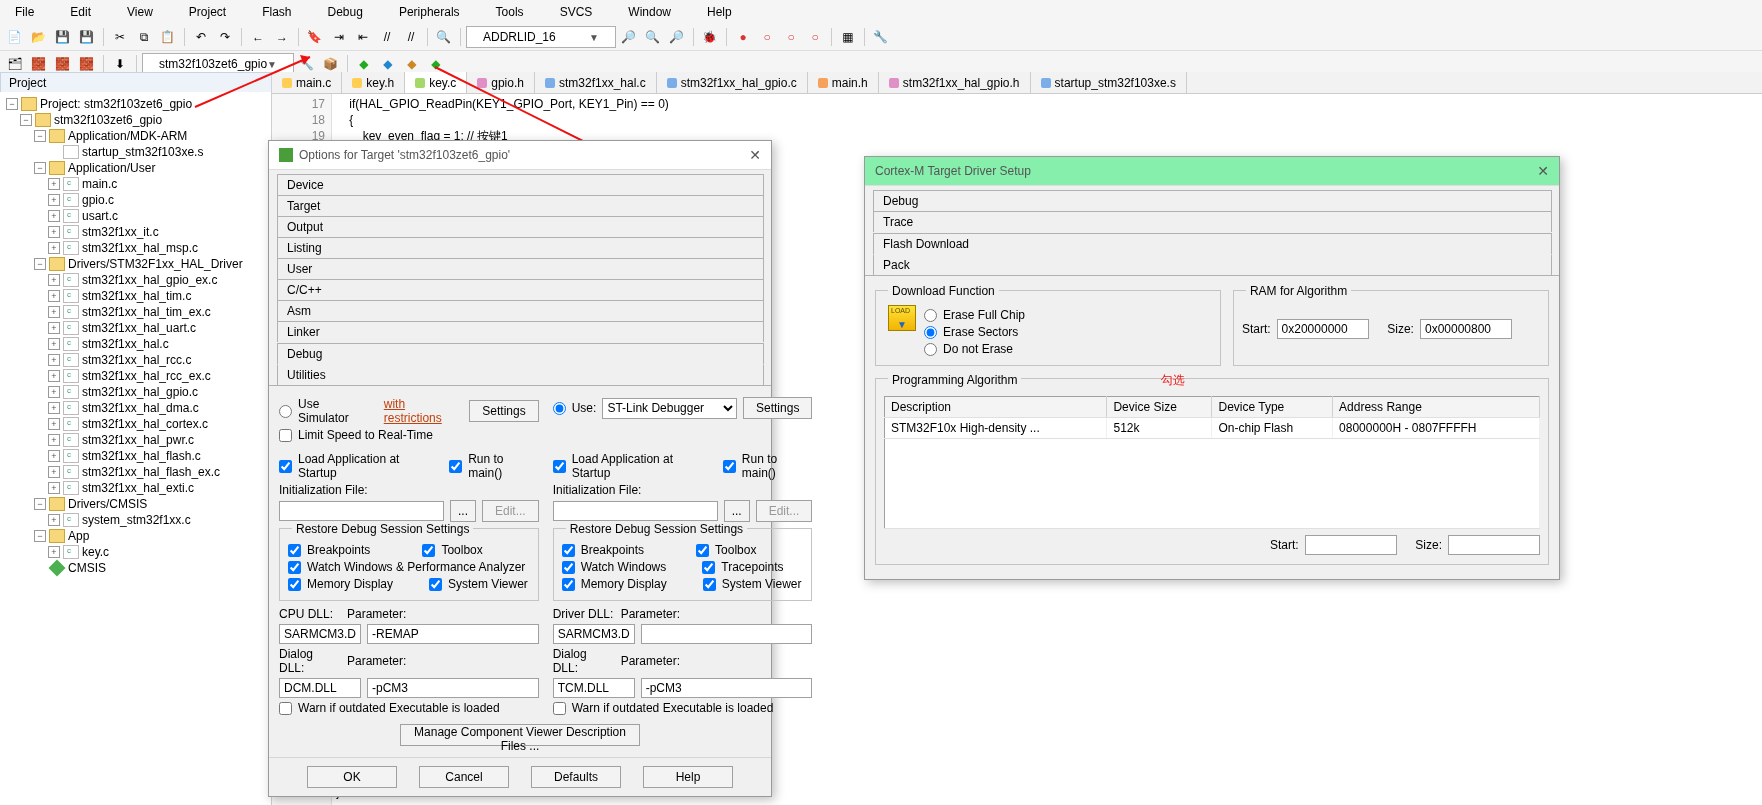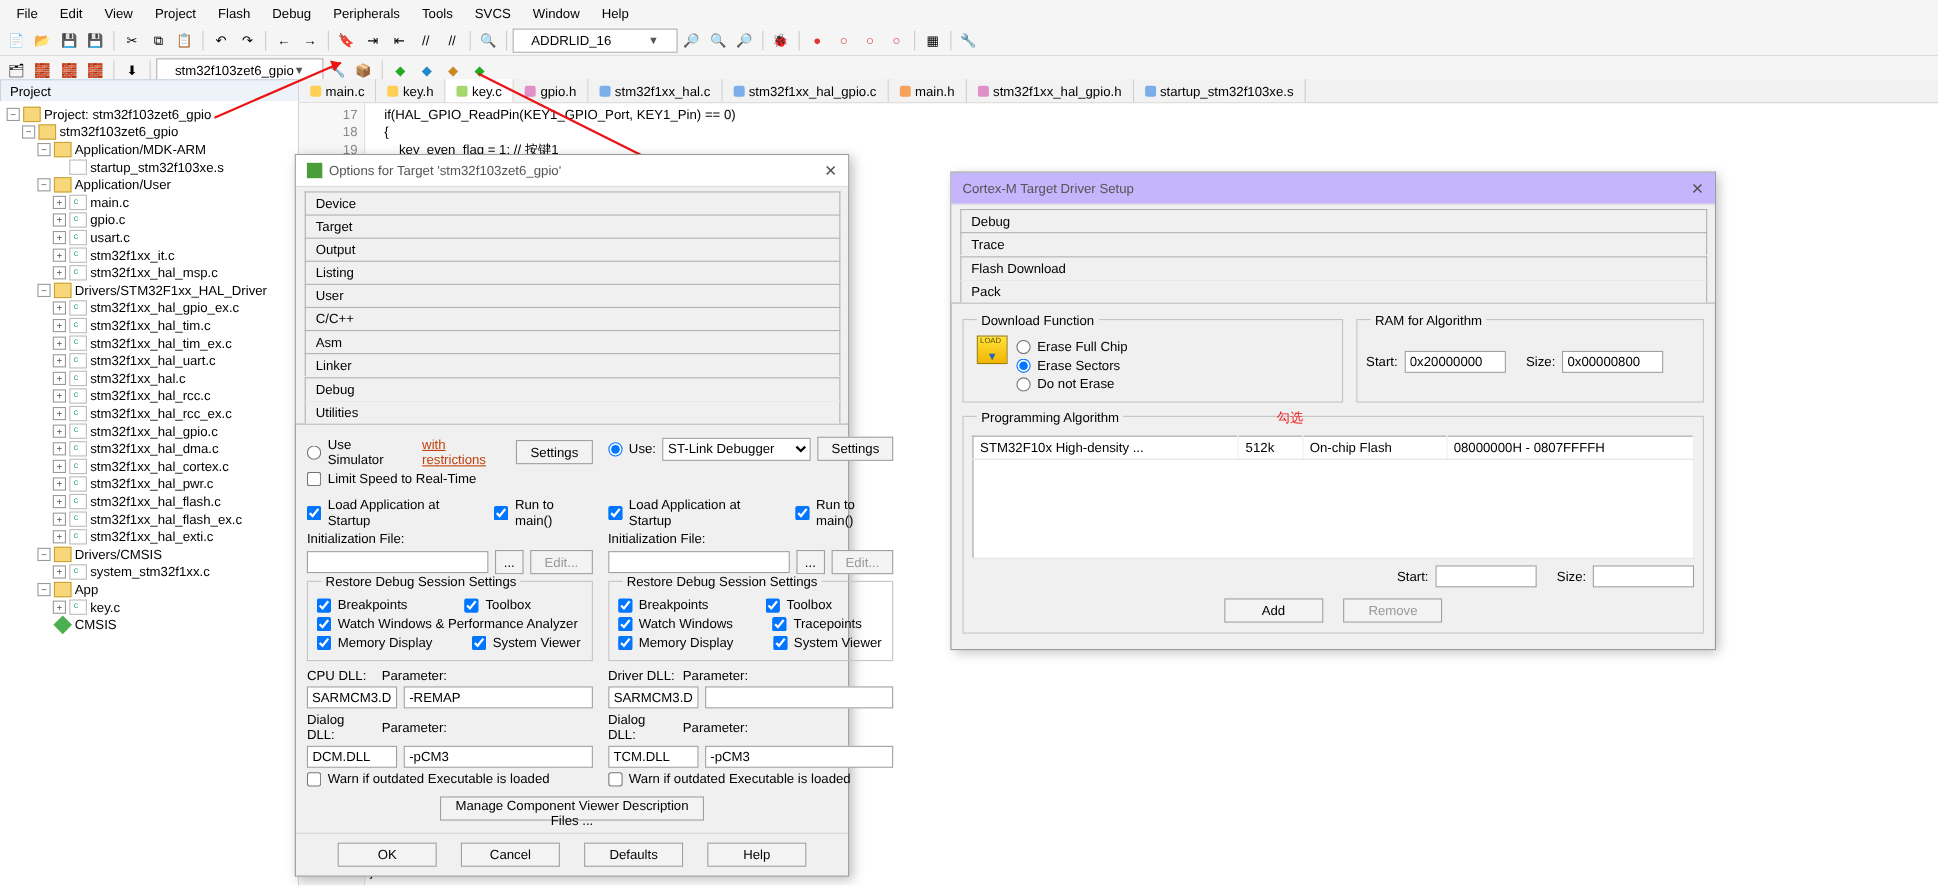--- a/index.html
+++ b/index.html
@@ -1,19 +1,19 @@
 <!DOCTYPE html>
 <html><head>
 <meta charset="utf-8">
 <style>
 * { box-sizing: border-box; margin: 0; padding: 0; font-family: "Segoe UI", Tahoma, sans-serif; font-size: 12px; }
 body { background: #fff; width: 1762px; height: 805px; position: relative; overflow: hidden; }
 
 
-.menubar { display: flex; gap: 2px; padding: 2px 6px; background: #f5f5f5; }
+.menubar { display: flex; gap: 18px; padding: 2px 6px; background: #f5f5f5; }
 .menubar span { padding: 3px 9px; cursor: default; }
 
 
 .toolbar { display: flex; align-items: center; gap: 2px; padding: 2px 4px; background: #f5f5f5; border-bottom: 1px solid #ddd; }
 .tbtn { width: 22px; height: 22px; display: inline-flex; align-items: center; justify-content: center; border: 1px solid transparent; }
 .tsep { width: 1px; height: 18px; background: #ccc; margin: 0 3px; }
 .combo { height: 22px; border: 1px solid #b0b0b0; background: #fff; padding: 0 16px; min-width: 120px; display: inline-flex; align-items: center; justify-content: space-between; }
 .combo .arrow { font-size: 10px; color: #555; }
 
 
@@ -614,21 +614,21 @@
   </div>
   <div class="btnrow">
     <button class="std btnwide">OK</button>
     <button class="std btnwide">Cancel</button>
     <button class="std btnwide">Defaults</button>
     <button class="std btnwide">Help</button>
   </div>
 </div>
 
 <div class="dlg" style="left:864px; top:156px; width:696px;">
-  <div class="dlg-title" style="background:#c4b5fd">
+  <div class="dlg-title" style="background:#86efac">
     <span>Cortex-M Target Driver Setup</span>
     <span class="close">✕</span>
   </div>
   <div class="tabstrip">
     <div class="tab">Debug</div>
     <div class="tab">Trace</div>
     <div class="tab act">Flash Download</div>
     <div class="tab">Pack</div>
   </div>
   <div class="dlg-body">
@@ -657,28 +657,33 @@
         <span class="group-title">RAM for Algorithm</span>
         <div class="row" style="margin-top:6px"><span>Start:</span><input type="text" style="width: 92px;" value="0x20000000">&nbsp;&nbsp;<span>Size:</span><input type="text" style="width: 92px;" value="0x00000800"></div>
       </div>
     </div>
 
     <div class="group">
       <span class="group-title">Programming Algorithm</span>
       <span style="position:relative;top:-15px;left:140px" class="redtext">勾选</span>
       <table class="algotable" style="margin-top:-8px">
         <tbody>
+            <tr>
+              <th>Description</th>
+              <th>Device Size</th>
+              <th>Device Type</th>
+              <th>Address Range</th>
+            </tr>
         <tr>
               <td>STM32F10x High-density ...</td>
               <td>512k</td>
               <td>On-chip Flash</td>
               <td>08000000H - 0807FFFFH</td>
             </tr>
         <tr>
               <td colspan="4" style="height:90px"></td>
             </tr>
       </tbody>
         </table>
       <div class="row" style="justify-content:flex-end;margin-top:6px"><span>Start:</span><input type="text" style="width: 92px;">&nbsp;&nbsp;<span>Size:</span><input type="text" style="width: 92px;"></div>
-      <div class="row" style="justify-content:center;margin-top:10px"><button class="std btnwide">Add</button>&nbsp;&nbsp;<button class="std btnwide" disabled="">Remove</button></div>
     </div>
   </div>
 </div>
 
 </body></html>

